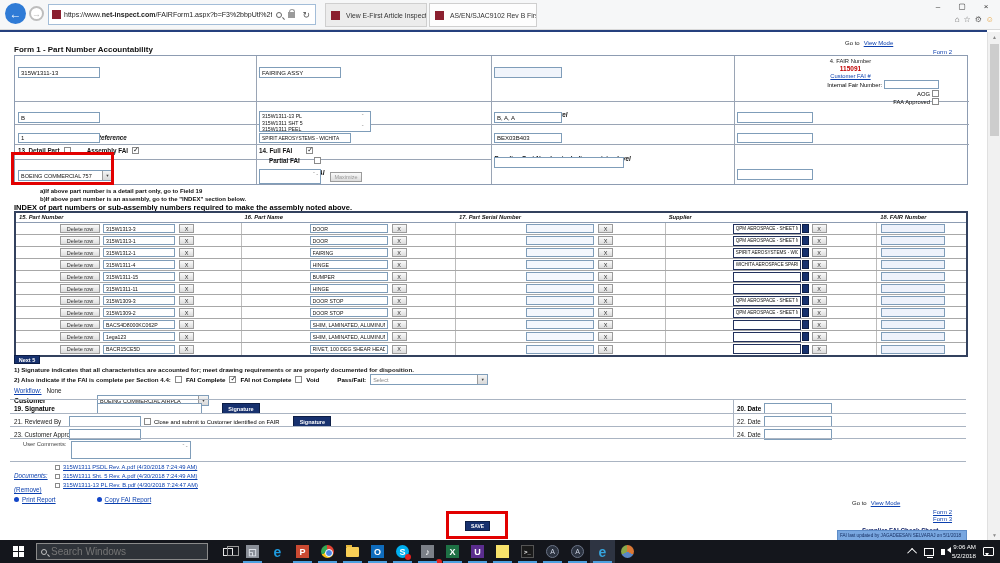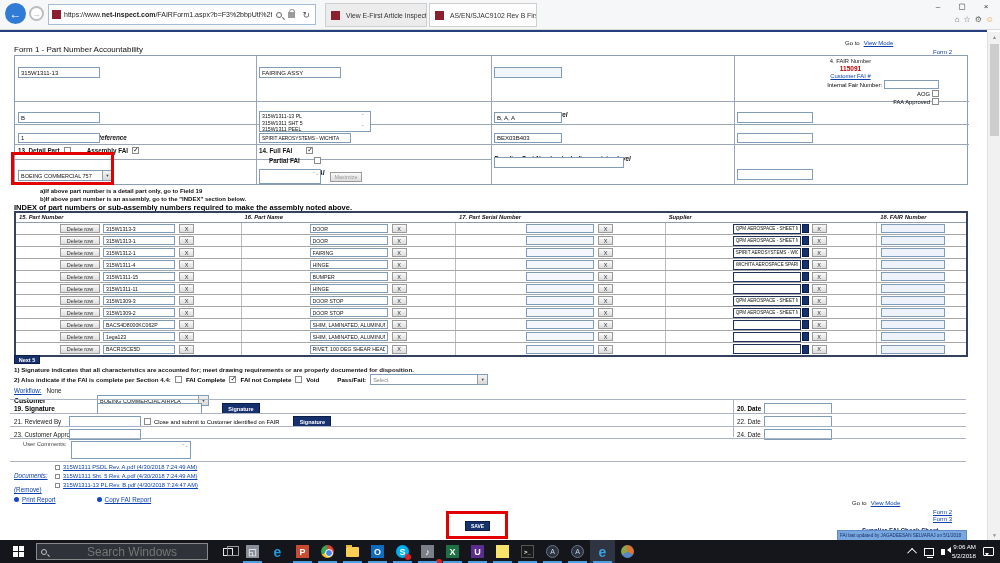--- a/index.html
+++ b/index.html
@@ -85,21 +85,21 @@
   .doc-cb{width:5px;height:5px;border:1px solid #8a8a8a;background:#fff;flex:0 0 auto;}
   .doc-link{font-size:5.8px;color:#0a3fae;text-decoration:underline;white-space:nowrap;}
   .bluedot{width:5px;height:5px;border-radius:50%;background:#1245c8;display:inline-block;flex:0 0 auto;}
   .tooltip{position:absolute;left:837px;top:530px;width:130px;height:11px;background:#79a7e0;border:1px solid #5d8cc8;font-size:4.6px;color:#173064;display:flex;align-items:center;padding:0 2px;white-space:nowrap;overflow:hidden;}
   
   .taskbar{position:absolute;left:0;top:540px;width:1000px;height:23px;background:#14161c;display:flex;align-items:center;}
   .startbtn{width:36px;height:23px;display:flex;align-items:center;justify-content:center;}
   .winlogo{display:grid;grid-template-columns:5px 5px;grid-template-rows:5px 5px;gap:1px;}
   .winlogo span{background:#fff;}
   .searchbox{width:172px;height:17px;background:#2f3339;border:1px solid #8a8a8a;display:flex;align-items:center;gap:4px;padding:0 4px;margin-right:8px;}
-  .searchbox input{background:transparent;border:none;outline:none;color:#c3c3c3;font-size:12px;width:130px;margin-left:36px;}
+  .searchbox input{background:transparent;border:none;outline:none;color:#c3c3c3;font-size:10px;width:130px;}
   .smag{width:6px;height:6px;border:1px solid #c3c3c3;border-radius:50%;position:relative;flex:0 0 auto;}
   .smag::after{content:"";position:absolute;left:5px;top:5px;width:3px;height:1px;background:#c3c3c3;transform:rotate(45deg);}
   .taskview{width:24px;height:23px;display:flex;align-items:center;justify-content:center;}
   .tvico{width:10px;height:8px;border:1px solid #e8e8e8;position:relative;background:transparent;}
   .tvico::after{content:"";position:absolute;left:3px;top:-3px;width:10px;height:8px;border:1px solid #9a9a9a;}
   .tbicon{width:25px;height:23px;display:flex;align-items:center;justify-content:center;position:relative;}
   .tbicon.open::after{content:"";position:absolute;left:3px;bottom:0;width:19px;height:2px;background:#4da0e0;}
   .tbicon.active{background:#2e3442;}
   .sq{width:13px;height:13px;display:flex;align-items:center;justify-content:center;color:#fff;font-size:9px;font-weight:bold;}
   .edge-e{color:#1e9be0;font-size:14px;font-weight:bold;}
@@ -163,21 +163,21 @@
   <div class="sarrow sdown">▼</div>
 </div>
 
 <div class="abs" style="left:845px;top:40px;display:flex;gap:4px;">
   <span class="plain" style="font-size:6px;">Go to</span>
   <span class="link" style="font-size:6px;">View Mode</span>
 </div>
 <div class="abs" style="left:933px;top:40px;"><span class="link" style="font-size:6px;">Form 2</span></div>
 <div class="abs" style="left:933px;top:47px;"><span class="link" style="font-size:6px;">Form 3</span></div>
 
-<div class="abs" style="left:14px;top:45px;font-size:8px;font-weight:normal;color:#111;">Form 1 - Part Number Accountability</div>
+<div class="abs" style="left:14px;top:45px;font-size:8px;font-weight:bold;color:#111;">Form 1 - Part Number Accountability</div>
 
 <div class="ftable">
   <div class="vline" style="left:241px;top:0;bottom:0;"></div>
   <div class="vline" style="left:476px;top:0;bottom:0;"></div>
   <div class="vline" style="left:719px;top:0;bottom:0;"></div>
   <div class="hline" style="left:0;width:954px;top:45px;"></div>
   <div class="hline" style="left:0;width:954px;top:68px;"></div>
   <div class="hline" style="left:0;width:954px;top:88px;"></div>
   <div class="hline" style="left:0;width:476px;top:103px;"></div>
 

